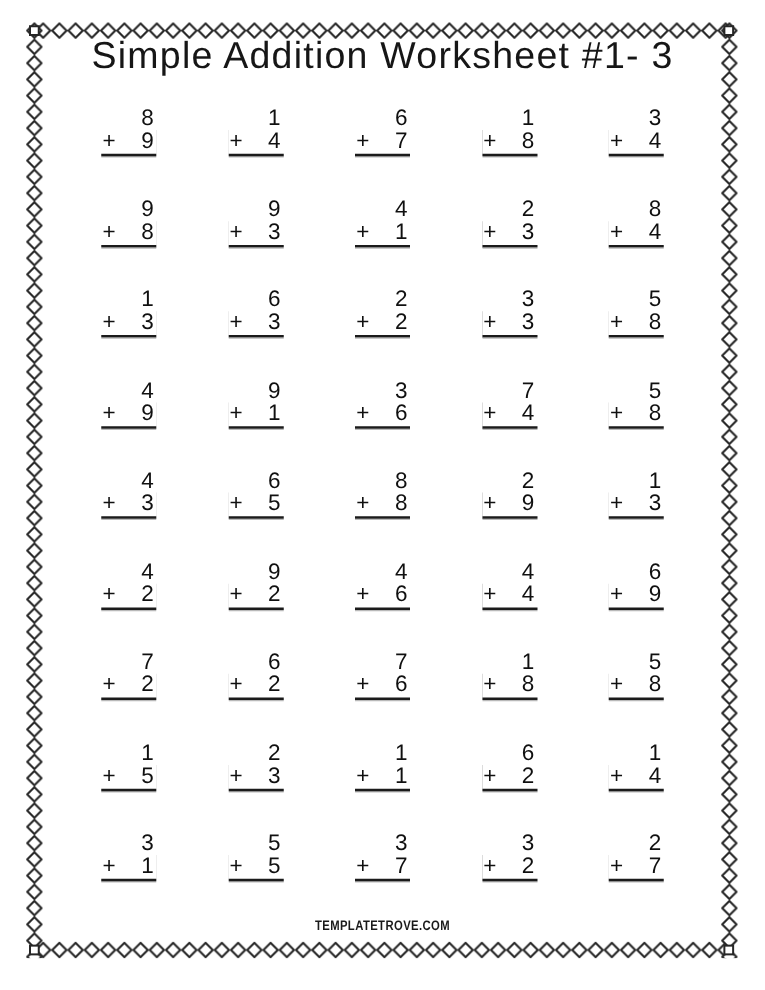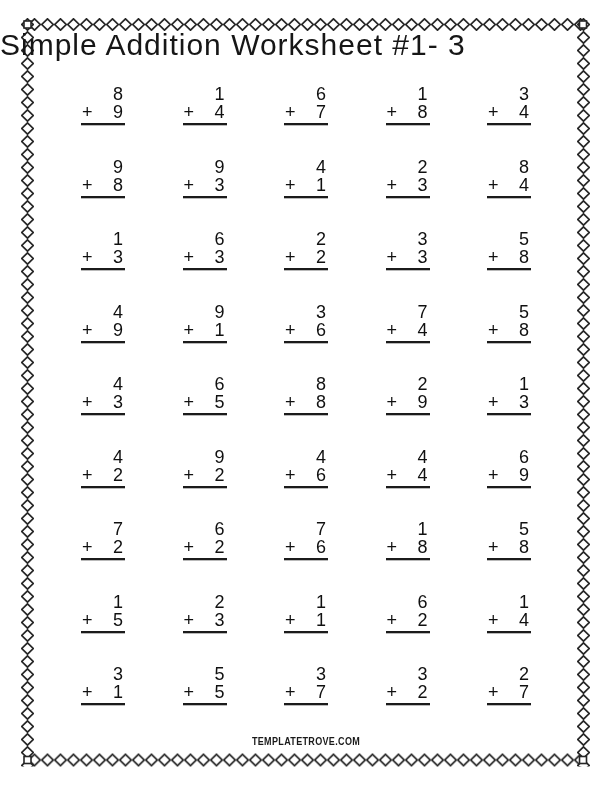--- a/index.html
+++ b/index.html
@@ -12,21 +12,21 @@
     color: #111111;
     overflow: hidden;
   }
   .border-svg { position: absolute; inset: 0; }
   .title {
     position: absolute;
     top: 26px;
     left: 0;
     width: 100%;
     margin: 0;
-    text-align: left;
+    text-align: center;
     font-size: 30px;
     line-height: 38px;
     font-weight: normal;
     letter-spacing: 1px;
     color: #161616;
   }
   .grid {
     position: absolute;
     top: 85px;
     left: 81px;

